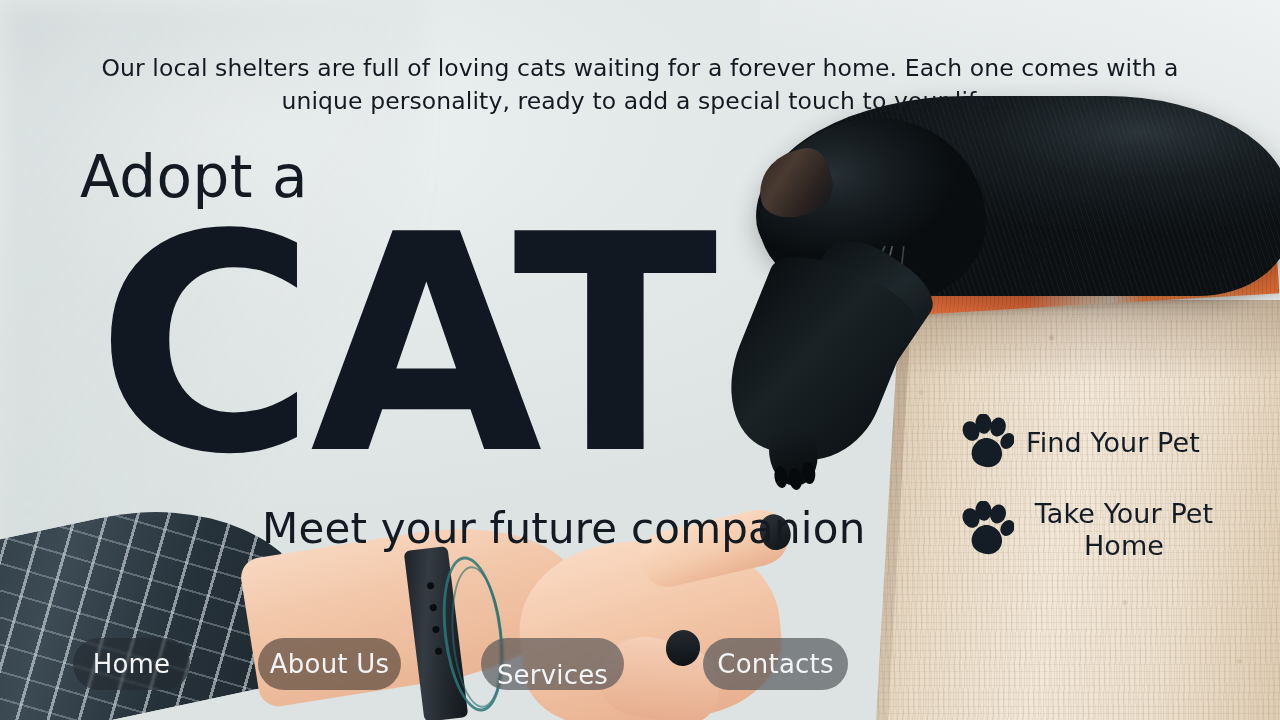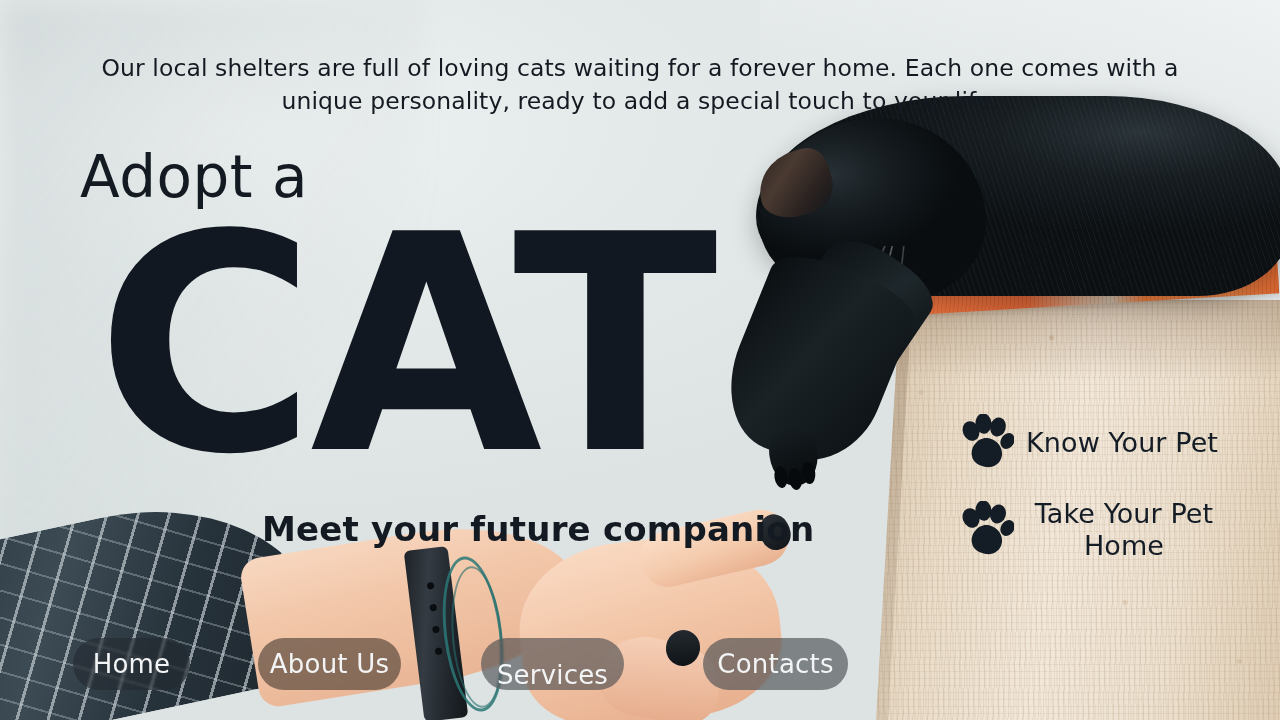--- a/index.html
+++ b/index.html
@@ -226,21 +226,21 @@
     font-size:58px;line-height:74px;font-weight:400;color:#141a22;
     letter-spacing:.5px;
   }
   .bigword{
     position:absolute;left:96px;top:196px;
     font-size:300px;line-height:300px;font-weight:800;color:#121821;
     letter-spacing:-6px;
   }
   .tagline{
     position:absolute;left:262px;top:508px;
-    font-size:34px;line-height:42px;font-weight:700;color:#141a22;
+    font-size:42px;line-height:42px;font-weight:400;color:#141a22;
     letter-spacing:.2px;
   }
 
   
   .nav{position:absolute;left:0;top:638px;width:900px;height:54px;}
   .pill{
     position:absolute;top:0;height:52px;border-radius:26px;
     display:flex;align-items:center;justify-content:center;
     color:#f3f4f5;font-size:26px;font-weight:400;letter-spacing:.2px;
     background:rgba(40,44,48,.60);
@@ -340,21 +340,21 @@
     <div class="feature">
       <span class="paw">
         <svg viewBox="0 0 56 58" width="56" height="58" aria-hidden="true">
           <ellipse cx="13" cy="17" rx="8.2" ry="10" fill="#141c26" transform="rotate(-22 13 17)"></ellipse>
           <ellipse cx="25.5" cy="9.5" rx="8" ry="10.2" fill="#141c26" transform="rotate(-6 25.5 9.5)"></ellipse>
           <ellipse cx="40" cy="13" rx="7.8" ry="9.6" fill="#141c26" transform="rotate(16 40 13)"></ellipse>
           <ellipse cx="49.5" cy="27" rx="6.6" ry="8.4" fill="#141c26" transform="rotate(32 49.5 27)"></ellipse>
           <path d="M14 42c-2-9 6-18 14-18s17 7 16 17c-1 9-9 13-16 12-6-1-13-4-14-11z" fill="#141c26"></path>
         </svg>
       </span>
-      <span class="feature-label">Know Your Pet</span>
+      <span class="feature-label">Find Your Pet</span>
     </div>
 
     <div class="feature wrap">
       <span class="paw">
         <svg viewBox="0 0 56 58" width="56" height="58" aria-hidden="true">
           <ellipse cx="13" cy="17" rx="8.2" ry="10" fill="#141c26" transform="rotate(-22 13 17)"></ellipse>
           <ellipse cx="25.5" cy="9.5" rx="8" ry="10.2" fill="#141c26" transform="rotate(-6 25.5 9.5)"></ellipse>
           <ellipse cx="40" cy="13" rx="7.8" ry="9.6" fill="#141c26" transform="rotate(16 40 13)"></ellipse>
           <ellipse cx="49.5" cy="27" rx="6.6" ry="8.4" fill="#141c26" transform="rotate(32 49.5 27)"></ellipse>
           <path d="M14 42c-2-9 6-18 14-18s17 7 16 17c-1 9-9 13-16 12-6-1-13-4-14-11z" fill="#141c26"></path>

